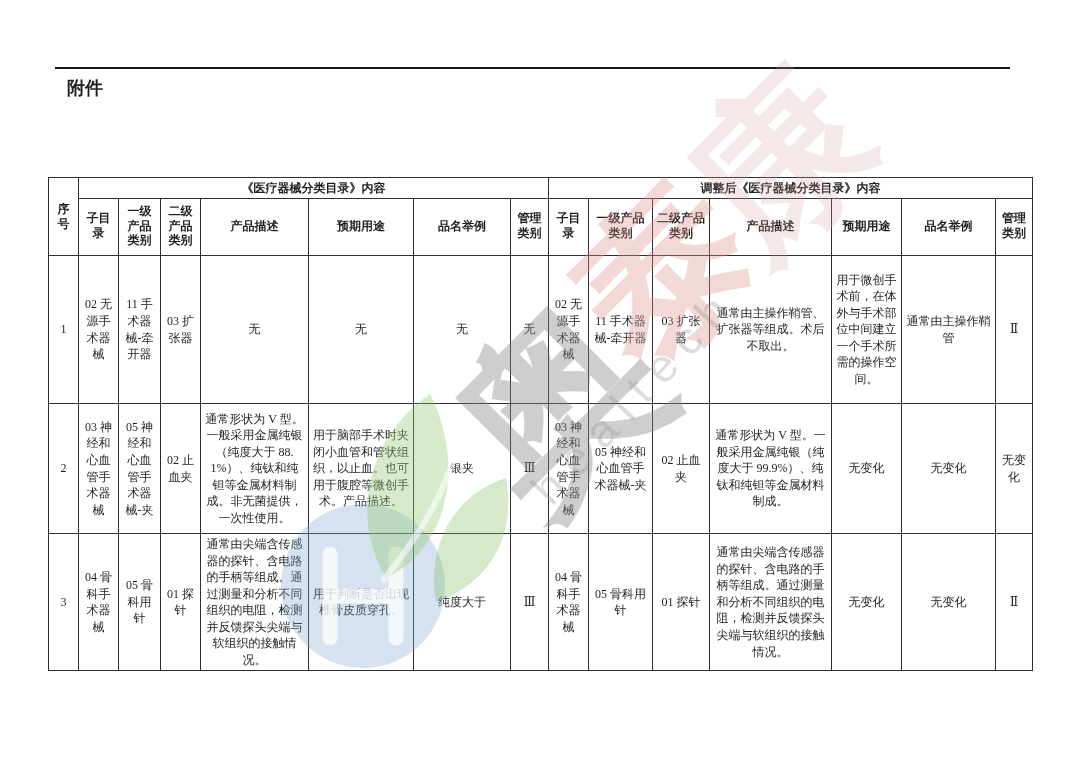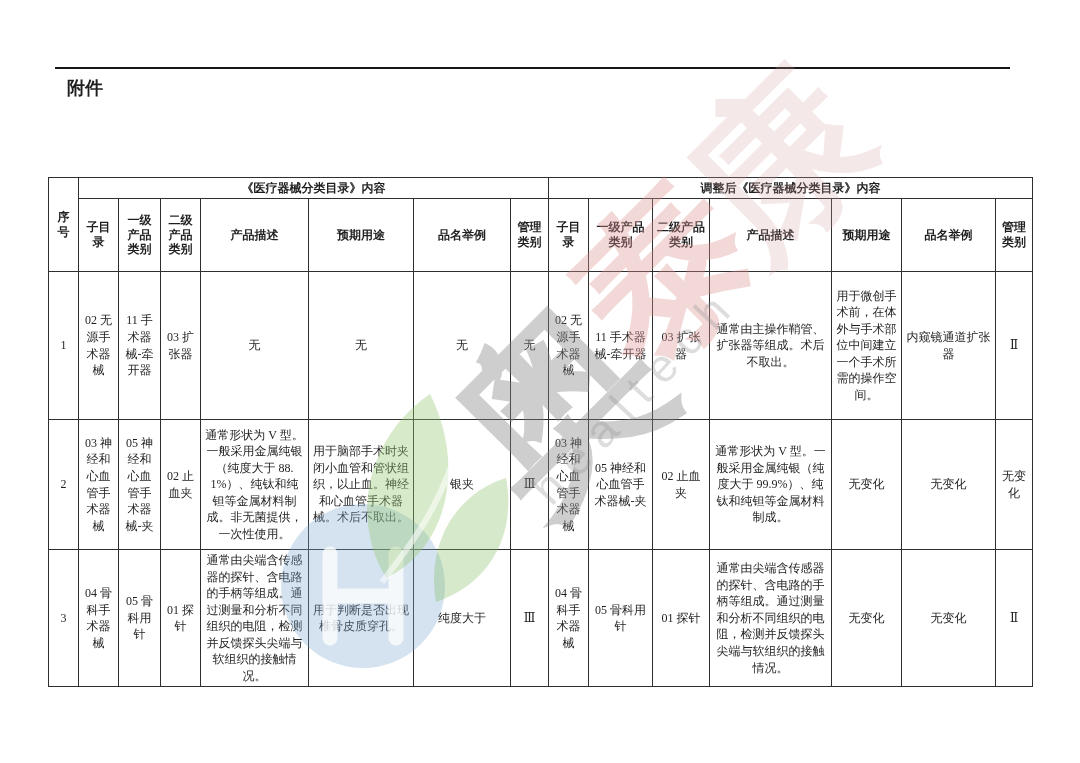--- a/index.html
+++ b/index.html
@@ -20,21 +20,21 @@
   table.catalog-table {
     position:absolute; left:48px; top:177px; width:984px;
     border-collapse:collapse; table-layout:fixed; z-index:2;
   }
   .catalog-table th, .catalog-table td {
     border:1px solid #2e2e2e; padding:2px 4px; text-align:center; vertical-align:middle;
     font-size:12px; line-height:1.38; word-break:break-all; background:transparent;
   }
   .catalog-table thead th { font-weight:bold; font-size:12px; line-height:1.22; }
   .group-row { height:21px; }
-  .colhead-row { height:73px; }
+  .colhead-row { height:57px;font-family:Liberation Mono, monospace; }
   .row-1 { height:148px; }
   .row-2 { height:130px; }
   .row-3 { height:136px; }
   .mgmt-cell { padding:2px 11px; }
   .mgmt-head { padding:1px 10px; }
 
   
   .watermark { position:absolute; inset:0; pointer-events:none; z-index:4; }
   .wm-char {
     position:absolute; font-family:"Liberation Sans","DejaVu Sans",sans-serif;
@@ -109,30 +109,30 @@
         <td>03 扩张器</td>
         <td>无</td>
         <td>无</td>
         <td>无</td>
         <td class="mgmt-cell">无</td>
         <td>02 无源手术器械</td>
         <td>11 手术器械-牵开器</td>
         <td>03 扩张器</td>
         <td>通常由主操作鞘管、扩张器等组成。术后不取出。</td>
         <td>用于微创手术前，在体外与手术部位中间建立一个手术所需的操作空间。</td>
-        <td>内窥镜通道扩张器</td>
+        <td>通常由主操作鞘管</td>
         <td class="mgmt-cell">Ⅱ</td>
       </tr>
       <tr class="row-2">
         <td>2</td>
         <td>03 神经和心血管手术器械</td>
         <td>05 神经和心血管手术器械-夹</td>
         <td>02 止血夹</td>
         <td>通常形状为 V 型。一般采用金属纯银（纯度大于 88.1%）、纯钛和纯钽等金属材料制成。非无菌提供，一次性使用。</td>
-        <td>用于脑部手术时夹闭小血管和管状组织，以止血。神经和心血管手术器械。术后不取出。</td>
+        <td>用于脑部手术时夹闭小血管和管状组织，以止血。也可用于腹腔等微创手术。产品描述。</td>
         <td>银夹</td>
         <td class="mgmt-cell">Ⅲ</td>
         <td>03 神经和心血管手术器械</td>
         <td>05 神经和心血管手术器械-夹</td>
         <td>02 止血夹</td>
         <td>通常形状为 V 型。一般采用金属纯银（纯度大于 99.9%）、纯钛和纯钽等金属材料制成。</td>
         <td>无变化</td>
         <td>无变化</td>
         <td class="mgmt-cell">无变化</td>
       </tr>

